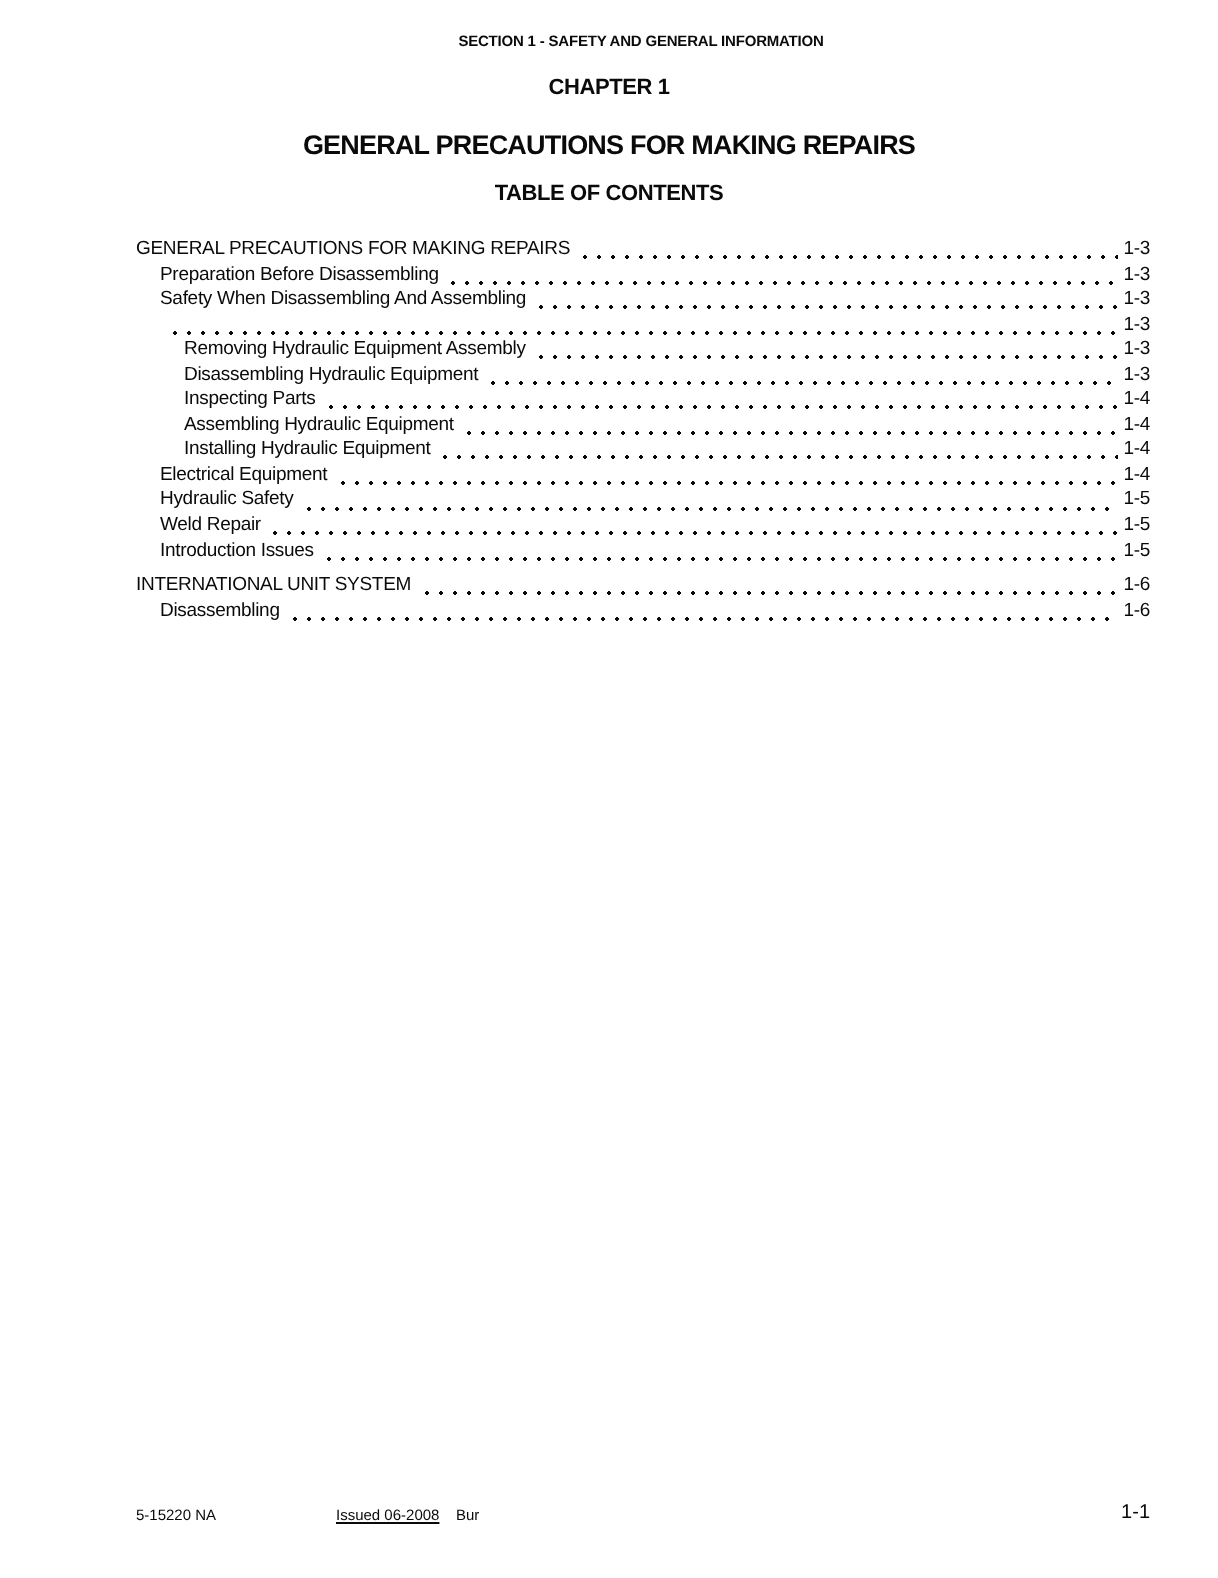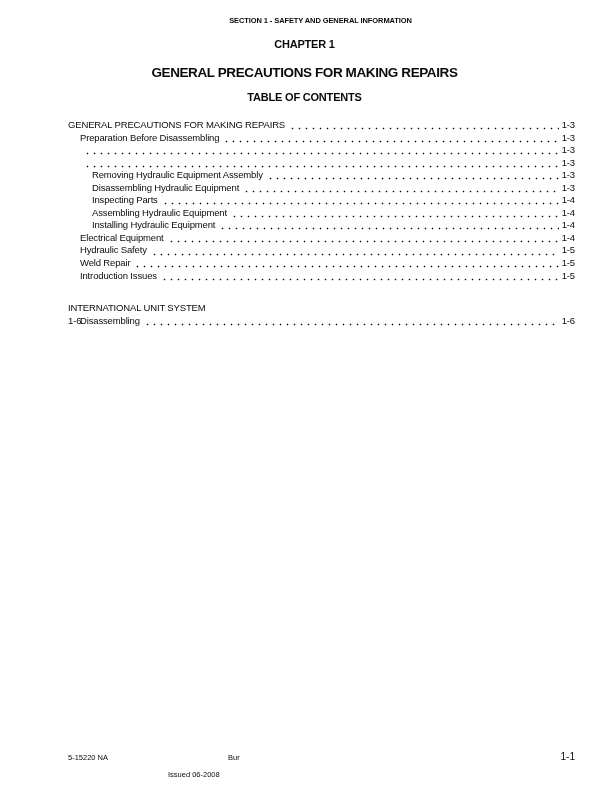--- a/index.html
+++ b/index.html
@@ -62,41 +62,41 @@
     font-size: 9.5px;
     letter-spacing: -0.15px;
   }
   .toc-row {
     display: flex;
     height: 12.55px;
     line-height: 12.55px;
   }
   .toc-row.level-1 { padding-left: 12px; text-align: right; }
   .toc-row.level-2 { padding-left: 24px; }
-  .toc-row.gap-before { margin-top: 20px; flex-direction: column; }
+  .toc-row.gap-before { margin-top: 5px; }
   .toc-entry-label { white-space: nowrap; }
   .toc-leader {
     flex: 1;
     margin: 0 3px 0 4px;
     background-image: radial-gradient(circle, #0a0a0a 0.85px, rgba(0,0,0,0) 1.05px);
     background-size: 7px 3px;
     background-repeat: repeat-x;
     background-position: left bottom 1.5px;
   }
   .toc-entry-page { white-space: nowrap; }
   .footer {
     position: absolute;
     top: 751px;
     left: 68px;
     width: 507px;
     height: 12px;
     font-size: 7.5px;
   }
   .footer-form { position: absolute; left: 0; top: 2px; }
-  .footer-issued { position: absolute; left: 100px; top: 19px; }
+  .footer-issued { position: absolute; left: 100px; top: 2px; text-decoration: underline; }
   .footer-rev { position: absolute; left: 160px; top: 2px; }
   .footer-page { position: absolute; right: 0; top: 0; font-size: 10px; }
 </style>
 </head>
 <body>
 
 <div class="page">
 
   <div class="running-header">SECTION 1 - SAFETY AND GENERAL INFORMATION</div>
 
@@ -113,20 +113,21 @@
       <span class="toc-entry-page">1-3</span>
     </div>
 
     <div class="toc-row level-1">
       <span class="toc-entry-label">Preparation Before Disassembling</span>
       <span class="toc-leader"></span>
       <span class="toc-entry-page">1-3</span>
     </div>
 
     <div class="toc-row level-1">
+      <span class="toc-entry-label">Safety When Disassembling And Assembling</span>
       <span class="toc-leader"></span>
       <span class="toc-entry-page">1-3</span>
     </div>
 
     <div class="toc-row level-1">
       <span class="toc-leader"></span>
       <span class="toc-entry-page">1-3</span>
     </div>
 
     <div class="toc-row level-2">

